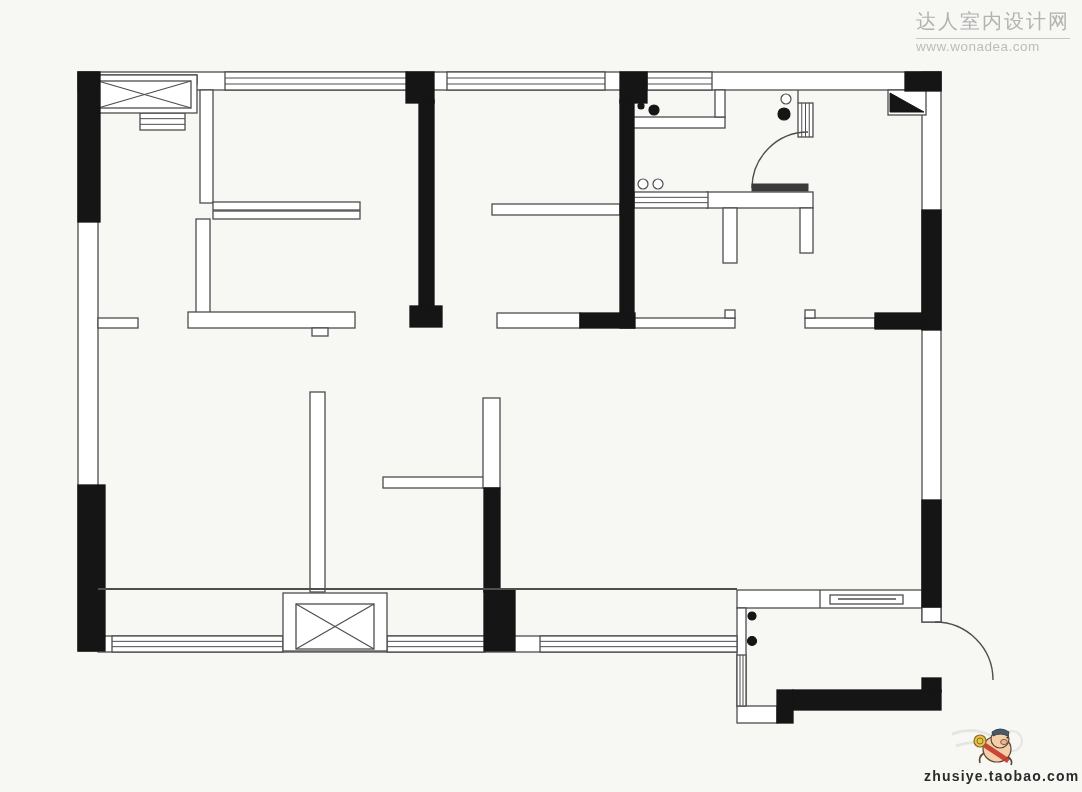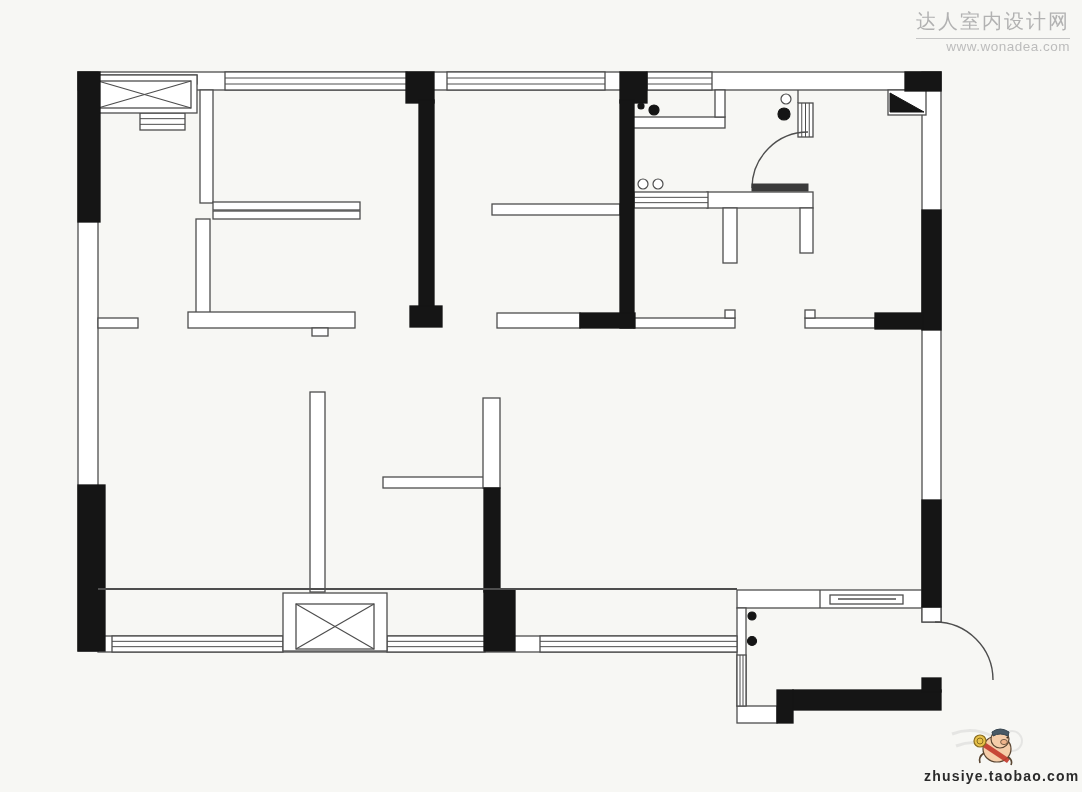--- a/index.html
+++ b/index.html
@@ -5,21 +5,21 @@
   html,body{margin:0;padding:0;}
   body{
     width:1082px;height:792px;overflow:hidden;
     background:#f7f7f4;
     font-family:"Liberation Sans", sans-serif;
     position:relative;
   }
   .stage{position:absolute;inset:0;width:1082px;height:792px;}
   svg.plan{position:absolute;left:0;top:0;}
   .watermark{
-    position:absolute;top:8px;right:12px;text-align:right;
+    position:absolute;top:8px;right:12px;text-align:left;
   }
   .watermark .wm-title{
     display:inline-block;
     font-size:20px;letter-spacing:2px;color:#b2b2b2;
     padding-bottom:3px;border-bottom:1px solid #c6c6c6;
   }
   .watermark .wm-url{
     font-size:13.5px;letter-spacing:.5px;color:#bcbcbc;
   }
   .shoplogo{

